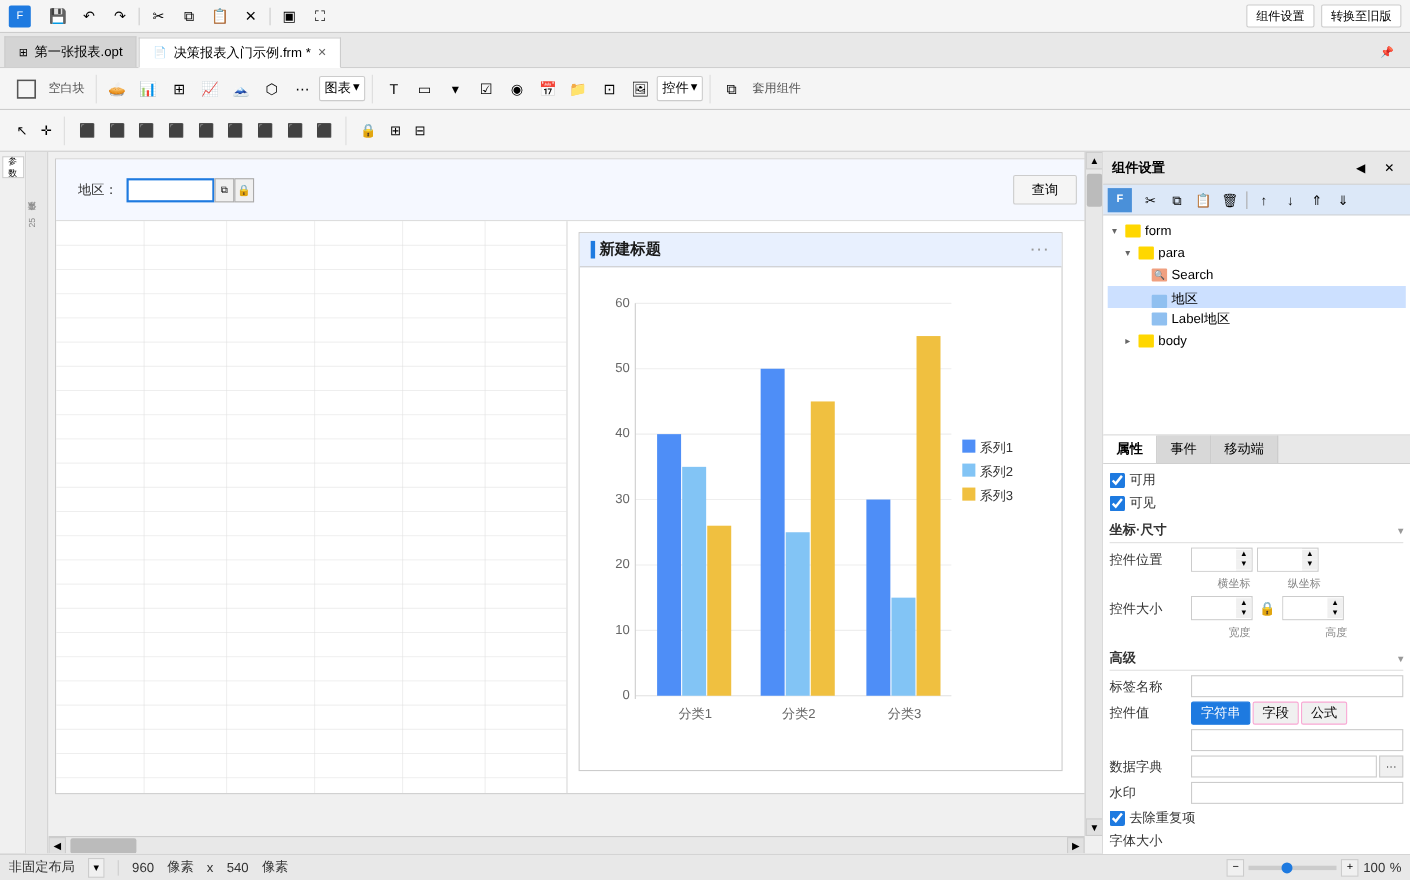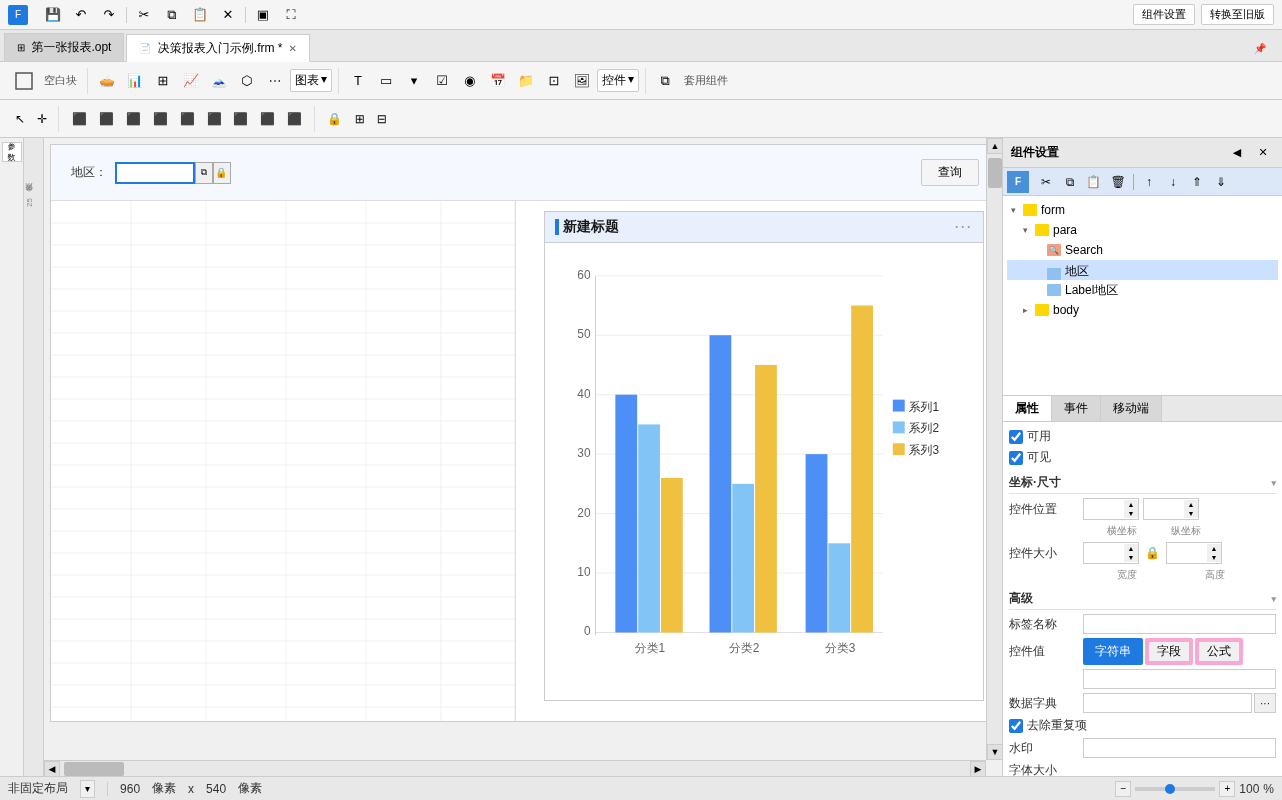--- a/index.html
+++ b/index.html
@@ -207,21 +207,21 @@
     .prop-checkbox { width: 14px; height: 14px; accent-color: #1e7ae0; }
     .prop-checkbox-label { font-size: 12px; color: #333; }
     .prop-section { font-size: 12px; color: #333; font-weight: bold; padding: 4px 0 2px; border-bottom: 1px solid #e0e0e0; margin-bottom: 4px; display: flex; align-items: center; justify-content: space-between; }
     .prop-section-arrow { font-size: 9px; color: #999; }
     .coord-input-wrap { display: flex; align-items: center; border: 1px solid #ccc; }
     .coord-input { border: none; padding: 1px 2px; height: 20px; width: 40px; font-size: 12px; outline: none; }
     .coord-spin { display: flex; flex-direction: column; }
     .coord-spin-btn { width: 14px; height: 9px; border: none; background: #f0f0f0; cursor: pointer; font-size: 7px; display: flex; align-items: center; justify-content: center; padding: 0; }
     .prop-sublabel { font-size: 10px; color: #888; text-align: right; width: 60px; }
     .btn-group { display: flex; gap: 2px; }
-    .btn-toggle { padding: 1px 8px; border: 4px solid #f9a8d4; background: #f0f0f0; cursor: pointer; font-size: 12px; border-radius: 2px; }
+    .btn-toggle { padding: 1px 8px; border: 1px solid #f9a8d4; background: #f0f0f0; cursor: pointer; font-size: 12px; border-radius: 2px; }
     .btn-toggle.active { background: #1e7ae0; color: white; border-color: #1e7ae0; }
     .prop-select { border: 1px solid #ccc; height: 22px; font-size: 12px; background: white; flex: 1; }
     .prop-input-with-btn { display: flex; gap: 2px; flex: 1; }
     .prop-dots-btn { width: 22px; height: 20px; border: 1px solid #ccc; background: #f0f0f0; cursor: pointer; font-size: 10px; display: flex; align-items: center; justify-content: center; }
 
     
     .status-bar {
       height: 24px;
       background: #e8e8e8;
       border-top: 1px solid #ccc;
@@ -416,21 +416,21 @@
                   <line x1="0" y1="440" x2="465" y2="440" stroke="#e0e0e0" stroke-width="0.5"></line>
                   <line x1="0" y1="462" x2="465" y2="462" stroke="#e0e0e0" stroke-width="0.5"></line>
                   <line x1="0" y1="484" x2="465" y2="484" stroke="#e0e0e0" stroke-width="0.5"></line>
                   <line x1="0" y1="506" x2="465" y2="506" stroke="#e0e0e0" stroke-width="0.5"></line>
                 </svg>
               </div>
             </div>
 
             <div style="flex:1;padding:10px;position:relative;">
 
-              <div style="width:440px;height:490px;background:white;border:1px solid #ccc;position:absolute;top:10px;left:28px;">
+              <div style="width:440px;height:490px;background:white;border:1px solid #ccc;position:absolute;top:10px;left:10px;">
                 <div class="chart-title-bar">
                   <div class="chart-title-left">
                     <div class="chart-title-accent"></div>
                     <span style="font-size:14px;font-weight:bold;">新建标题</span>
                   </div>
                   <span class="chart-dots">···</span>
                 </div>
 
                 <div style="padding:8px;height:calc(100% - 36px);">
                   <svg width="100%" height="100%" viewBox="0 0 420 440" xmlns="http://www.w3.org/2000/svg">
@@ -659,27 +659,27 @@
 
       <div class="prop-row">
         <span class="prop-label">数据字典</span>
         <div class="prop-input-with-btn">
           <input type="text" class="prop-input" style="">
           <button class="prop-dots-btn">···</button>
         </div>
       </div>
 
       <div class="prop-row">
+        <span class="prop-label">水印</span>
+        <input type="text" class="prop-input" style="">
+      </div>
+
+      <div class="prop-row">
         <input type="checkbox" class="prop-checkbox" checked="" style="">
         <span class="prop-checkbox-label">去除重复项</span>
-      </div>
-
-      <div class="prop-row">
-        <span class="prop-label">水印</span>
-        <input type="text" class="prop-input" style="">
       </div>
 
       <div class="prop-row">
         <span class="prop-label">字体大小</span>
       </div>
 
     </div>
   </div>
 </div>
 

